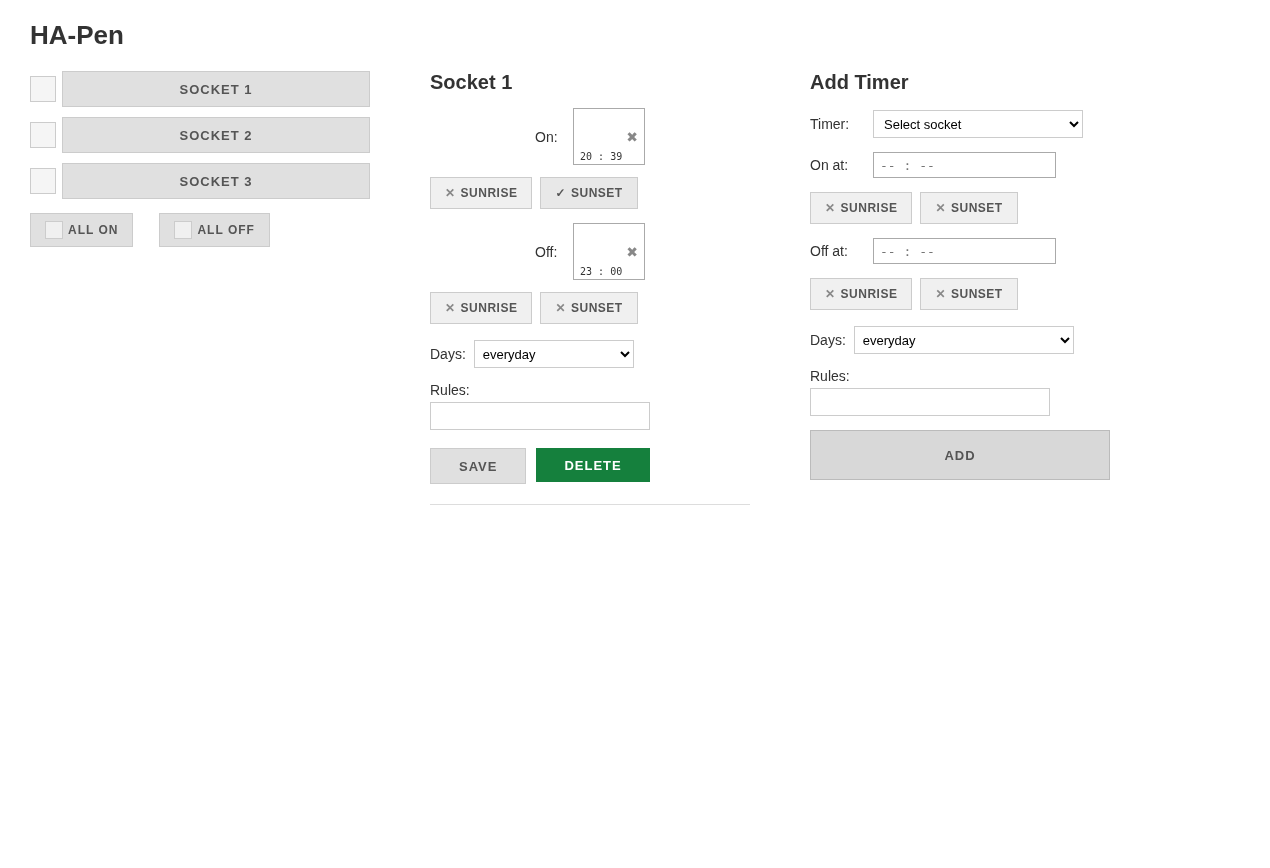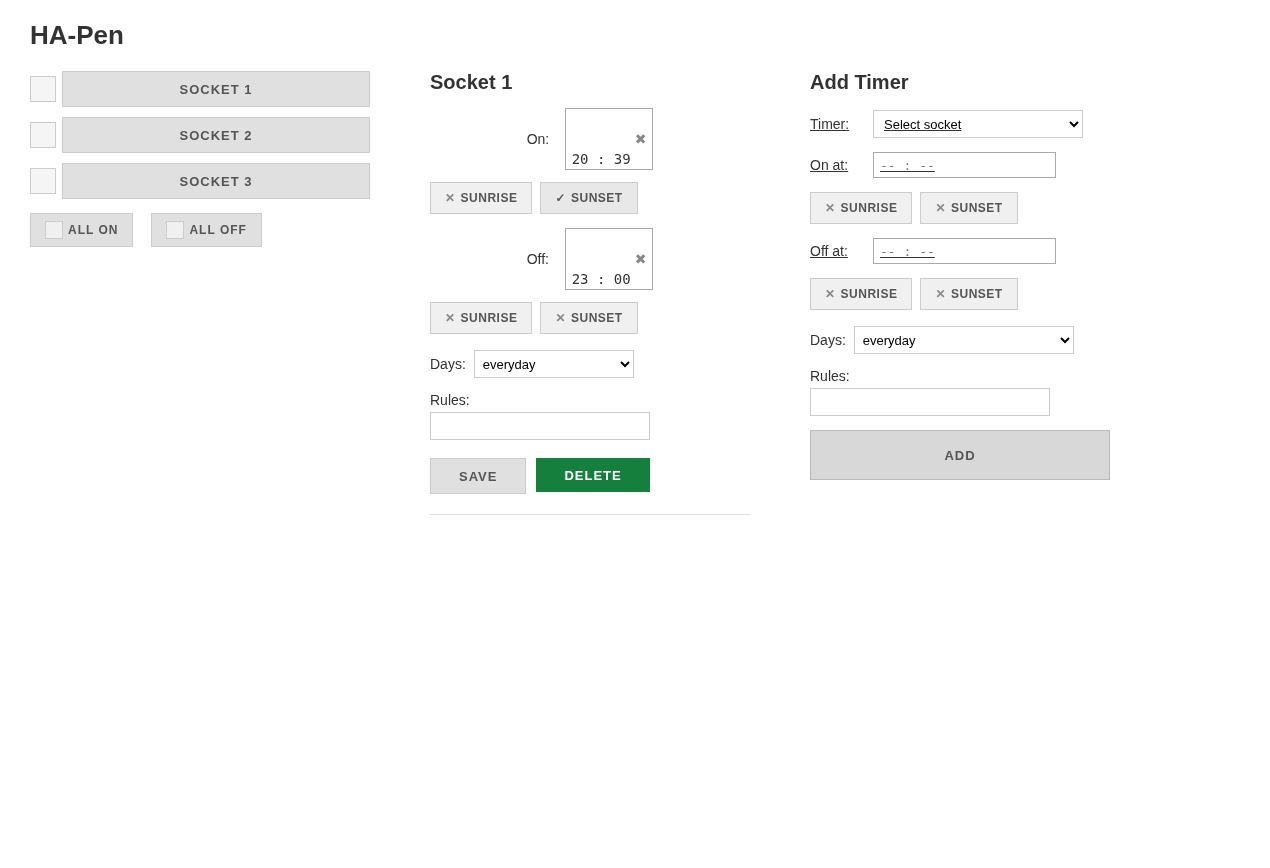--- a/index.html
+++ b/index.html
@@ -59,21 +59,21 @@
       font-size: 13px;
       font-weight: bold;
       letter-spacing: 1px;
       color: #555;
       cursor: pointer;
       text-align: center;
     }
 
     .all-buttons-row {
       display: flex;
-      gap: 18px;
+      gap: 26px;
       margin-top: 4px;
     }
 
     .all-btn {
       display: flex;
       align-items: center;
       gap: 5px;
       height: 34px;
       padding: 0 14px;
       background: #e0e0e0;
@@ -127,21 +127,21 @@
       display: inline-flex;
       align-items: center;
       border: 1px solid #aaa;
       background: #fff;
       padding: 2px 6px;
       font-size: 14px;
       gap: 4px;
     }
 
     .time-value {
-      font-size: 14px;
+      font-size: 10px;
       color: #333;
       font-family: monospace;
       margin-top: 40px;
     }
 
     .time-clear-btn {
       cursor: pointer;
       color: #888;
       font-size: 14px;
       line-height: 1;
@@ -278,21 +278,20 @@
       font-size: 20px;
       font-weight: bold;
       margin-bottom: 6px;
     }
 
     .form-row {
       display: flex;
       align-items: center;
       gap: 8px;
       margin-bottom: 4px;
-      text-decoration: underline;
     }
 
     .form-label {
       font-size: 14px;
       color: #333;
       min-width: 55px;
     }
 
     .socket-select {
       height: 28px;

